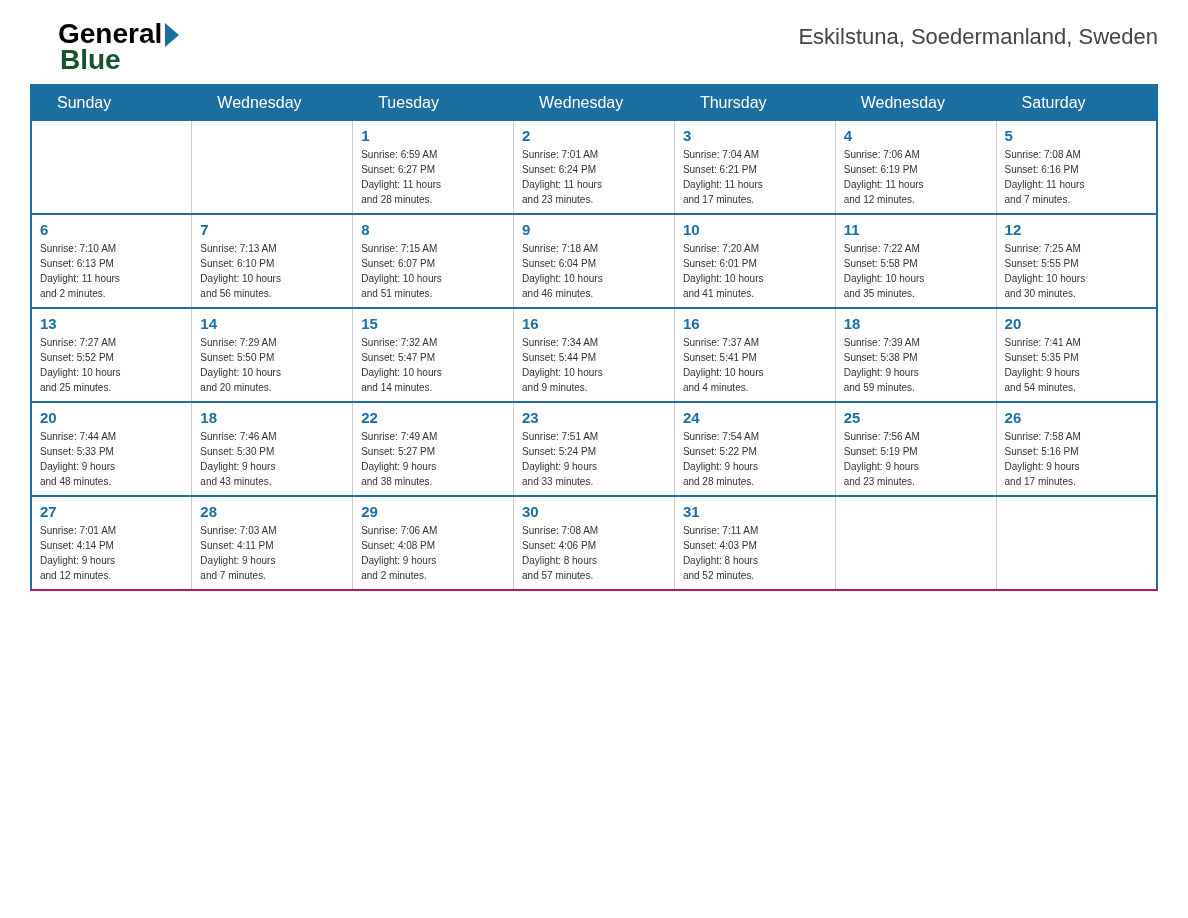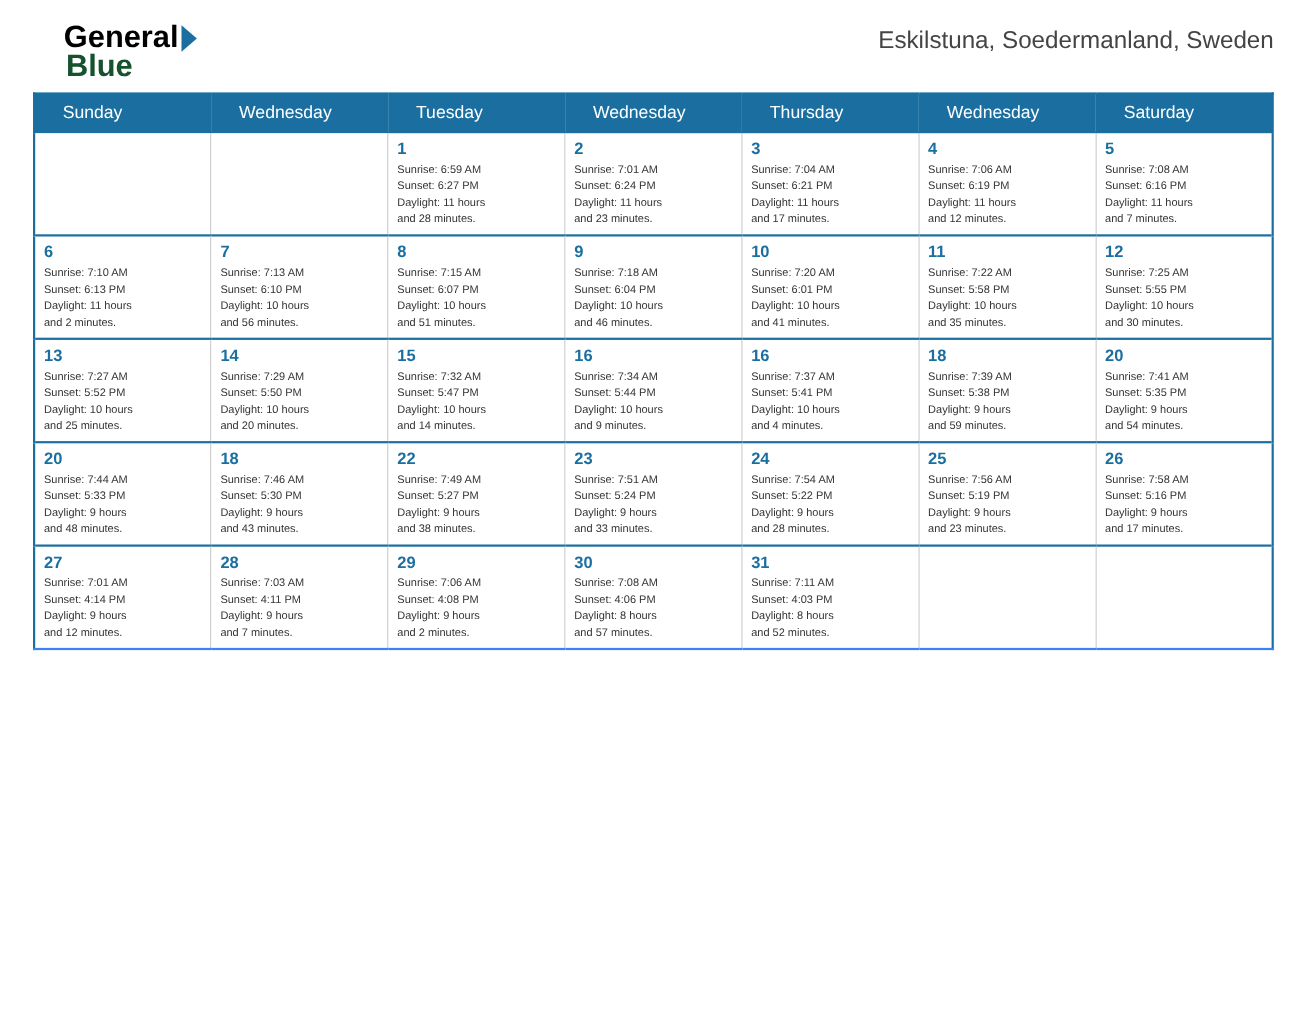--- a/index.html
+++ b/index.html
@@ -89,21 +89,21 @@
     }
     .day-info {
       font-size: 10px;
       color: #333;
       line-height: 1.5;
     }
     .empty-cell {
       background: #fff;
     }
     .calendar tbody tr:last-child td {
-      border-bottom: 2px solid #3b82f6;
+      border-bottom: 2px solid #be185d;
     }
     .calendar thead tr th:first-child {
       border-left: 2px solid #1a6fa0;
     }
     .calendar thead tr th:last-child {
       border-right: 2px solid #1a6fa0;
     }
     .calendar thead tr th {
       border-top: 2px solid #1a6fa0;
     }

